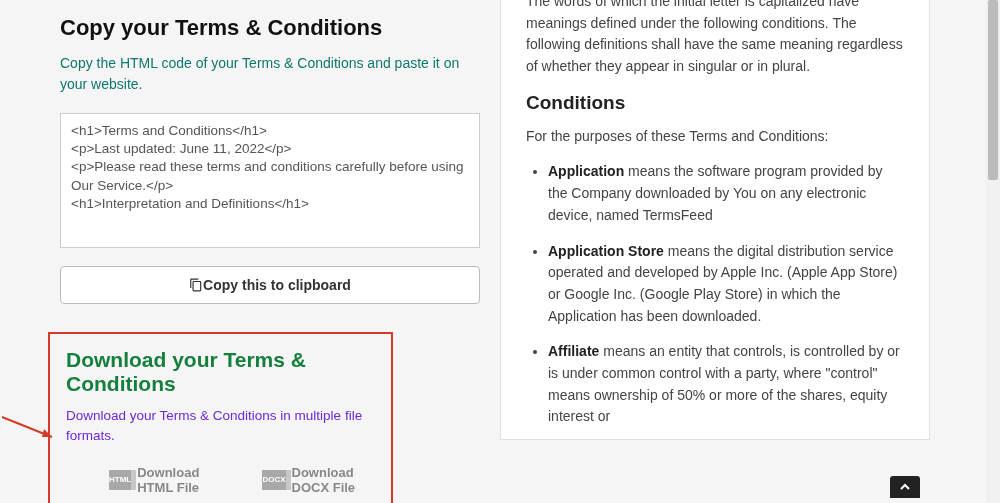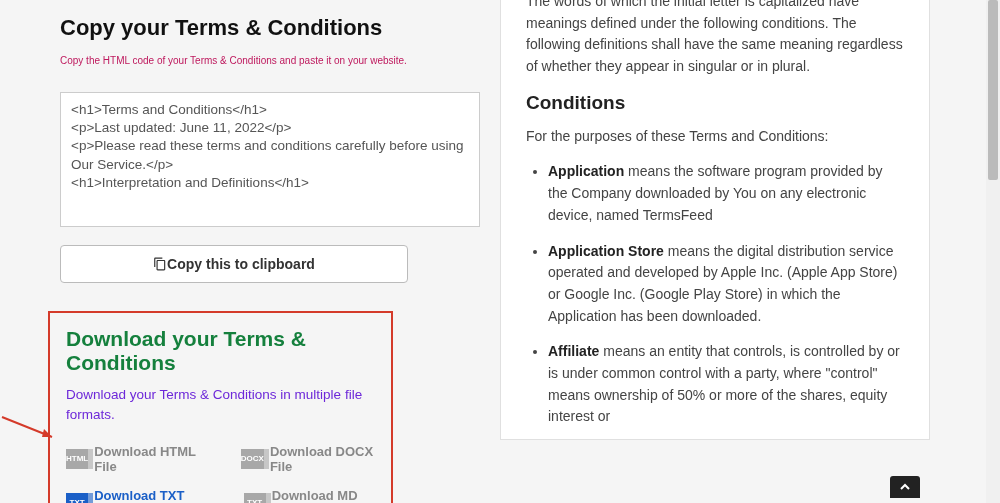--- a/index.html
+++ b/index.html
@@ -34,40 +34,40 @@
     color: #444;
     margin-left: 10px;
   }
   h2.section-title {
     font-size: 22px;
     font-weight: bold;
     color: #111;
     margin-bottom: 12px;
   }
   .subtext {
-    font-size: 10px;
-    color: #be185d;
+    font-size: 14px;
+    color: #0f766e;
     line-height: 1.5;
-    margin-bottom: 24px;
+    margin-bottom: 18px;
   }
   .code-box {
     width: 420px;
     height: 135px;
     border: 1px solid #ccc;
     background: #fff;
     font-family: Arial, sans-serif;
     font-size: 13.5px;
     color: #555;
     padding: 8px 10px;
     resize: none;
     line-height: 1.35;
     overflow-y: scroll;
   }
   .copy-btn {
-    width: 348px;
+    width: 420px;
     height: 38px;
     border: 1px solid #bbb;
     background: #fff;
     border-radius: 4px;
     font-size: 14px;
     font-weight: bold;
     color: #333;
     cursor: pointer;
     margin-top: 14px;
     display: flex;
@@ -92,20 +92,21 @@
   .download-section .subtext {
     font-size: 13.5px;
     color: #6d28d9;
     margin-bottom: 18px;
   }
   .dl-row {
     display: flex;
     gap: 42px;
     margin-bottom: 14px;
     align-items: center;
+    margin-left: 43px;
   }
   .dl-item {
     display: flex;
     align-items: center;
     gap: 6px;
     font-size: 13px;
     font-weight: bold;
     cursor: pointer;
   }
   .dl-item.gray { color: #888; }

